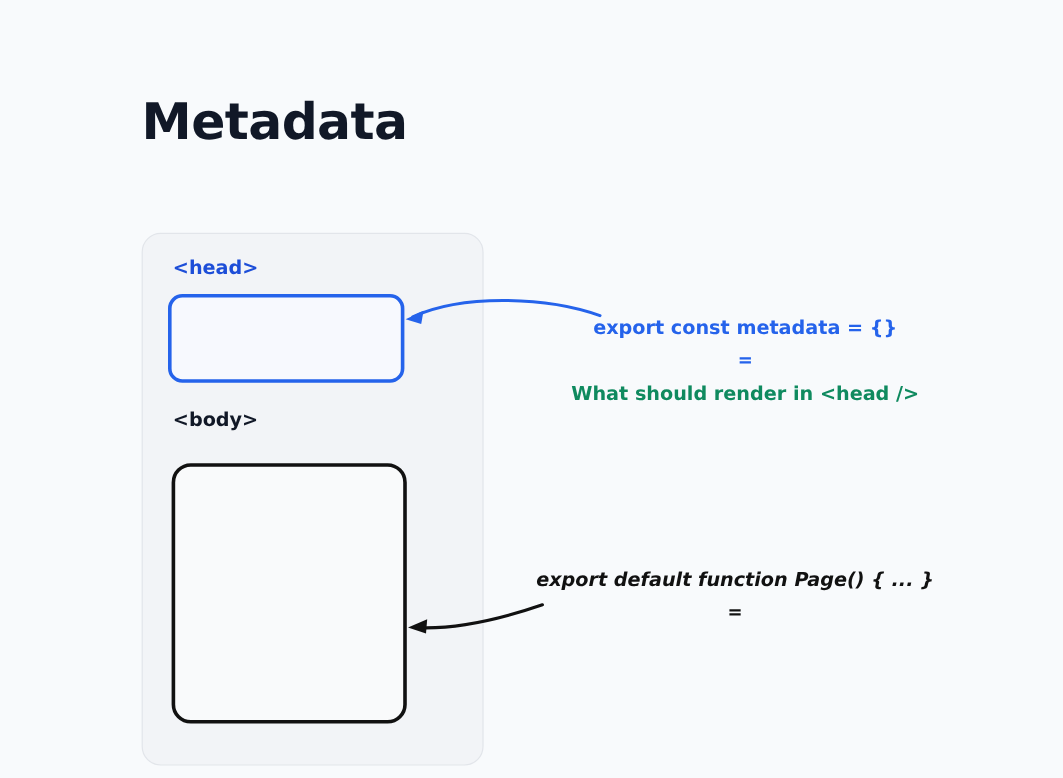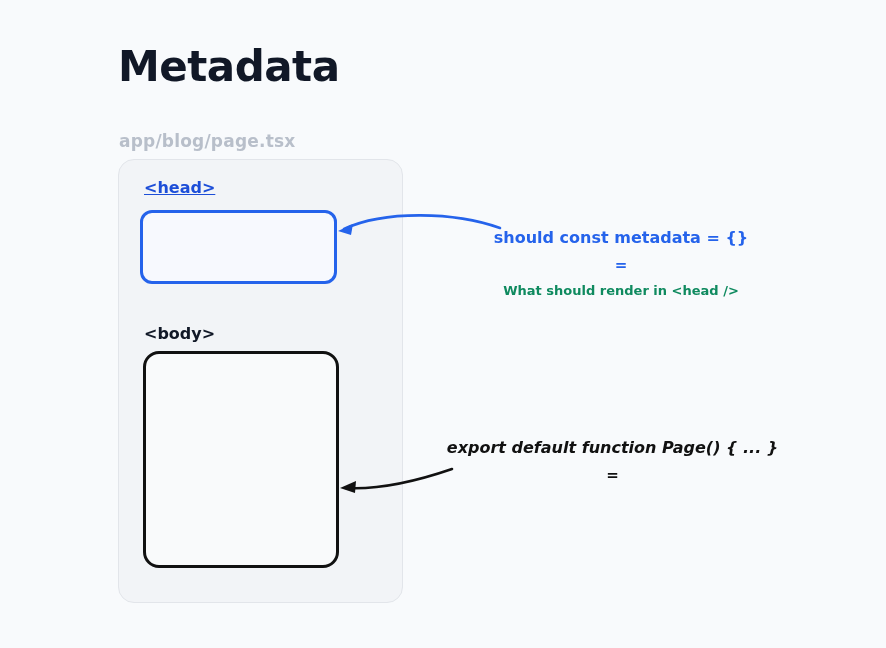--- a/index.html
+++ b/index.html
@@ -10,20 +10,21 @@
     width: 886px;
     height: 648px;
     background: #f8fafc;
     font-family: "DejaVu Sans", sans-serif;
     overflow: hidden;
     position: relative;
   }
   .canvas {
     position: absolute;
     inset: 0;
+    margin-top: 35px;
   }
   .title {
     position: absolute;
     left: 118px;
     top: 42px;
     font-size: 42px;
     font-weight: 700;
     color: #111827;
     letter-spacing: -0.5px;
     font-family: "DejaVu Sans", sans-serif;
@@ -48,26 +49,25 @@
     background: #f2f4f7;
     box-sizing: border-box;
   }
   .label-head {
     position: absolute;
     left: 144px;
     top: 178px;
     font-size: 16px;
     font-weight: 700;
     color: #1d4ed8;
-    text-decoration: underline;
   }
   .label-body {
     position: absolute;
     left: 144px;
-    top: 324px;
+    top: 305px;
     font-size: 16px;
     font-weight: 700;
     color: #111827;
   }
   .head-box {
     position: absolute;
     left: 140px;
     top: 210px;
     width: 197px;
     height: 74px;
@@ -95,21 +95,21 @@
   .ann-code {
     font-size: 16px;
     font-weight: 700;
   }
   .ann-eq {
     font-size: 15px;
     font-weight: 700;
     margin: 9px 0;
   }
   .ann-desc {
-    font-size: 13px;
+    font-size: 16px;
     font-weight: 700;
     color: #0f8a5f;
   }
   .head-ann {
     left: 456px;
     top: 228px;
     width: 330px;
   }
   .head-ann .ann-code { color: #2563eb; }
   .head-ann .ann-eq { color: #2563eb; }
@@ -129,21 +129,20 @@
     pointer-events: none;
   }
 </style>
 </head>
 <body>
 
 <div class="canvas">
 
   <div class="title">Metadata</div>
 
-  <div class="filename">app/blog/page.tsx</div>
 
   <div class="page-frame"></div>
 
   <div class="label-head">&lt;head&gt;</div>
   <div class="head-box"></div>
 
   <div class="label-body">&lt;body&gt;</div>
   <div class="body-box"></div>
 
   <svg class="arrows" viewBox="0 0 886 648">
@@ -151,21 +150,21 @@
       <path d="M 500 228 C 455 212 385 210 344 229" fill="none" stroke="#2563eb" stroke-width="2.6" stroke-linecap="round"></path>
       <path d="M 338 231 L 353 224 L 351 235 Z" fill="#2563eb"></path>
     </g>
     <g>
       <path d="M 452 469 C 420 480 382 490 346 488" fill="none" stroke="#111111" stroke-width="2.6" stroke-linecap="round"></path>
       <path d="M 340 488 L 356 481 L 355 493 Z" fill="#111111"></path>
     </g>
   </svg>
 
   <div class="annotation head-ann">
-    <div class="ann-code">should const metadata = {}</div>
+    <div class="ann-code">export const metadata = {}</div>
     <div class="ann-eq">=</div>
     <div class="ann-desc">What should render in &lt;head /&gt;</div>
   </div>
 
   <div class="annotation body-ann">
     <div class="ann-code">export default function Page() { ... }</div>
     <div class="ann-eq">=</div>
   </div>
 
 </div>

